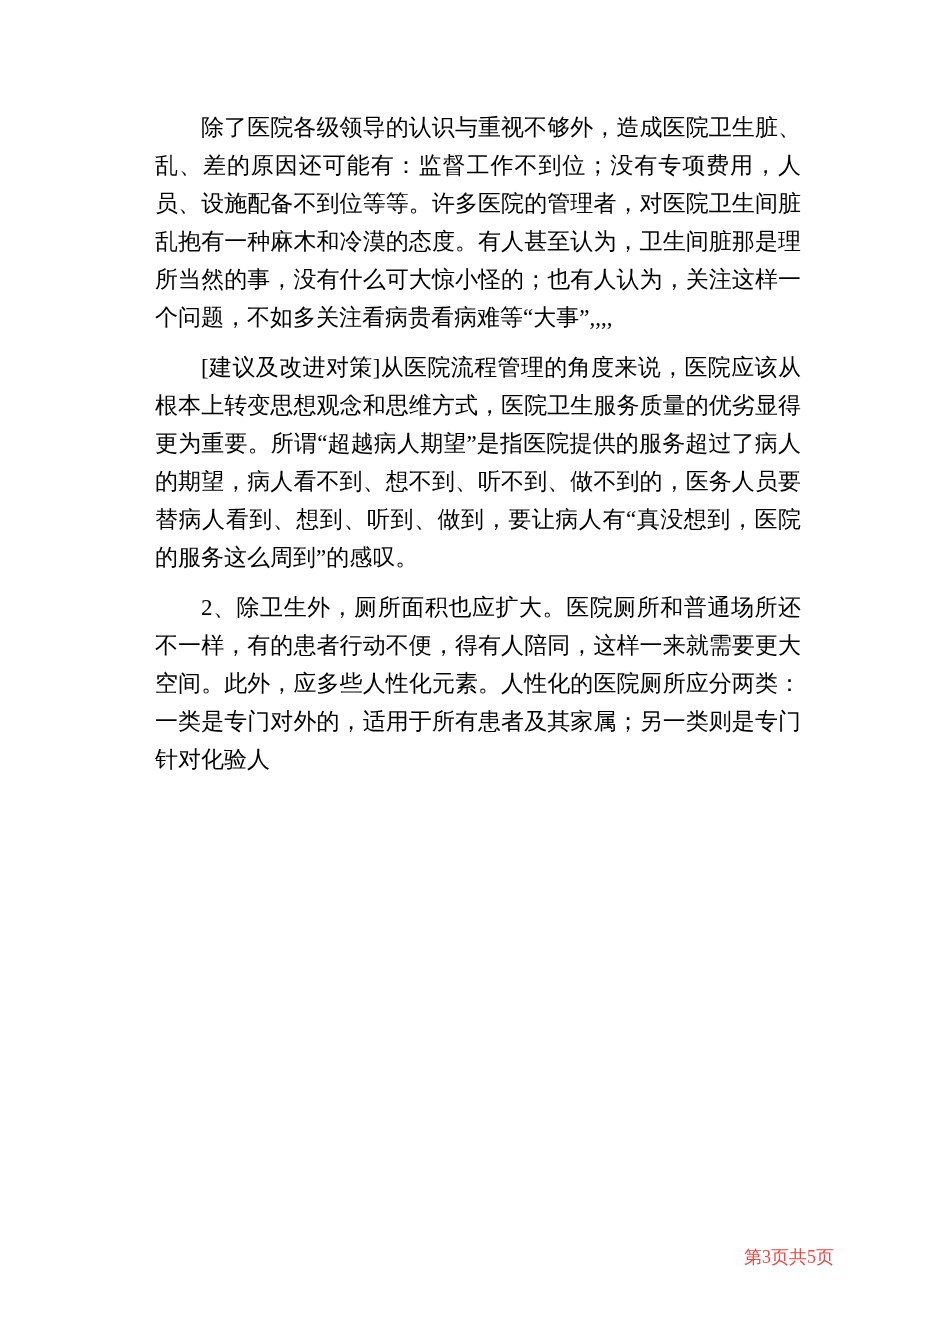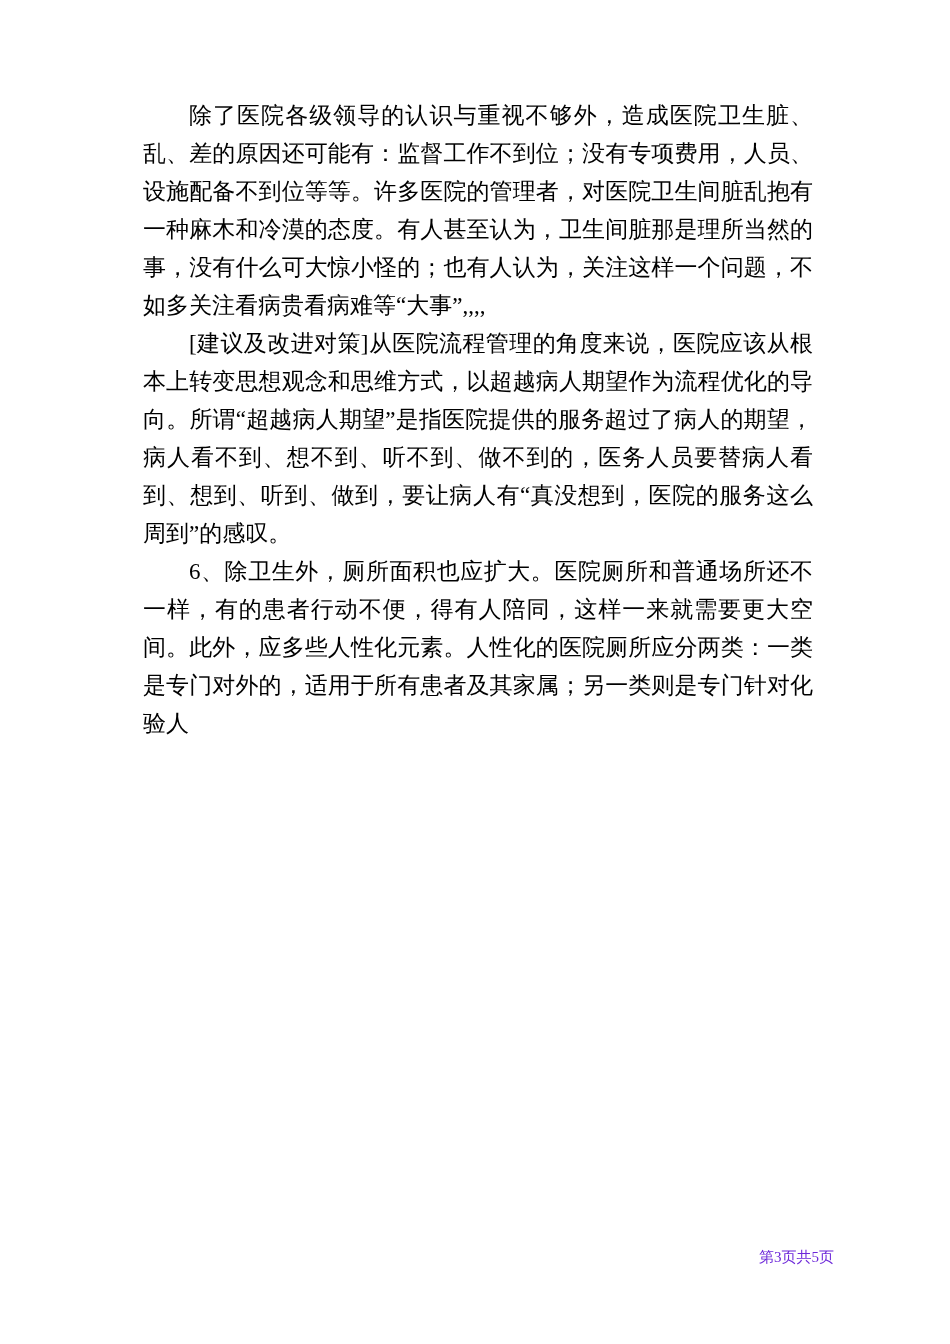--- a/index.html
+++ b/index.html
@@ -21,44 +21,44 @@
       height: 1344px;
       background: #ffffff;
     }
     .content {
       position: absolute;
       left: 143px;
       top: 97px;
       width: 670px;
     }
     .content p {
-      margin: 0;
+      margin: 12px;
       padding: 0;
       font-size: 23px;
       line-height: 38px;
       text-indent: 2em;
       text-align: justify;
       text-justify: inter-ideograph;
       word-break: break-all;
       color: #000000;
     }
     .footer {
       position: absolute;
       top: 1247px;
       right: 116px;
-      font-size: 15px;
+      font-size: 18px;
       line-height: 20px;
-      color: #6d28d9;
+      color: #ef4444;
     }
   </style>
 </head>
 <body>
 
 <div class="page">
   <div class="content">
     <p>除了医院各级领导的认识与重视不够外，造成医院卫生脏、乱、差的原因还可能有：监督工作不到位；没有专项费用，人员、设施配备不到位等等。许多医院的管理者，对医院卫生间脏乱抱有一种麻木和冷漠的态度。有人甚至认为，卫生间脏那是理所当然的事，没有什么可大惊小怪的；也有人认为，关注这样一个问题，不如多关注看病贵看病难等“大事”,,,,</p>
-    <p>[建议及改进对策]从医院流程管理的角度来说，医院应该从根本上转变思想观念和思维方式，以超越病人期望作为流程优化的导向。所谓“超越病人期望”是指医院提供的服务超过了病人的期望，病人看不到、想不到、听不到、做不到的，医务人员要替病人看到、想到、听到、做到，要让病人有“真没想到，医院的服务这么周到”的感叹。</p>
-    <p>6、除卫生外，厕所面积也应扩大。医院厕所和普通场所还不一样，有的患者行动不便，得有人陪同，这样一来就需要更大空间。此外，应多些人性化元素。人性化的医院厕所应分两类：一类是专门对外的，适用于所有患者及其家属；另一类则是专门针对化验人</p>
+    <p>[建议及改进对策]从医院流程管理的角度来说，医院应该从根本上转变思想观念和思维方式，医院卫生服务质量的优劣显得更为重要。所谓“超越病人期望”是指医院提供的服务超过了病人的期望，病人看不到、想不到、听不到、做不到的，医务人员要替病人看到、想到、听到、做到，要让病人有“真没想到，医院的服务这么周到”的感叹。</p>
+    <p>2、除卫生外，厕所面积也应扩大。医院厕所和普通场所还不一样，有的患者行动不便，得有人陪同，这样一来就需要更大空间。此外，应多些人性化元素。人性化的医院厕所应分两类：一类是专门对外的，适用于所有患者及其家属；另一类则是专门针对化验人</p>
   </div>
   <div class="footer">
     <span>第3页共5页</span>
   </div>
 </div>
 
 </body></html>

